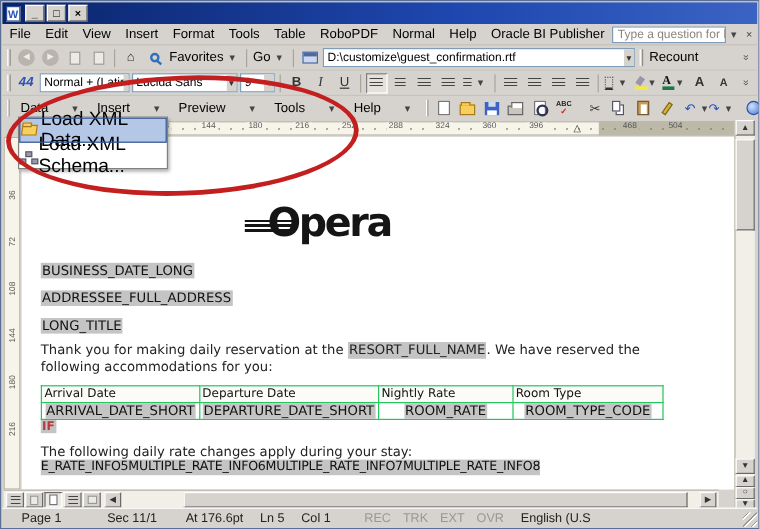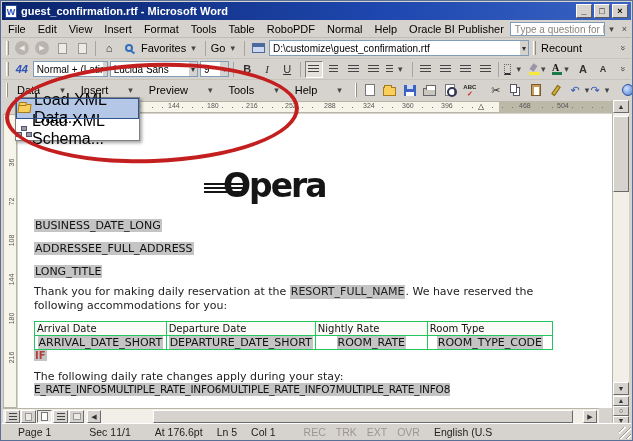--- a/index.html
+++ b/index.html
@@ -143,21 +143,20 @@
   .red-ellipse { position:absolute; left:4px; top:62px; width:294px; height:100px; border:4px solid #c41f1f;
     border-radius:50%; transform:rotate(-2deg); z-index:60; pointer-events:none; }
 </style>
 </head>
 <body>
 
 <div class="window">
 
   <div class="titlebar">
     <span class="title-icon">W</span>
-    <span class="title-text">guest_confirmation.rtf - Microsoft Word</span>
     <span class="tb-btns">
       <span class="wbtn">_</span>
       <span class="wbtn">□</span>
       <span class="wbtn">×</span>
     </span>
   </div>
 
   <div class="menubar">
     <span class="menu-item">File</span>
     <span class="menu-item">Edit</span>

